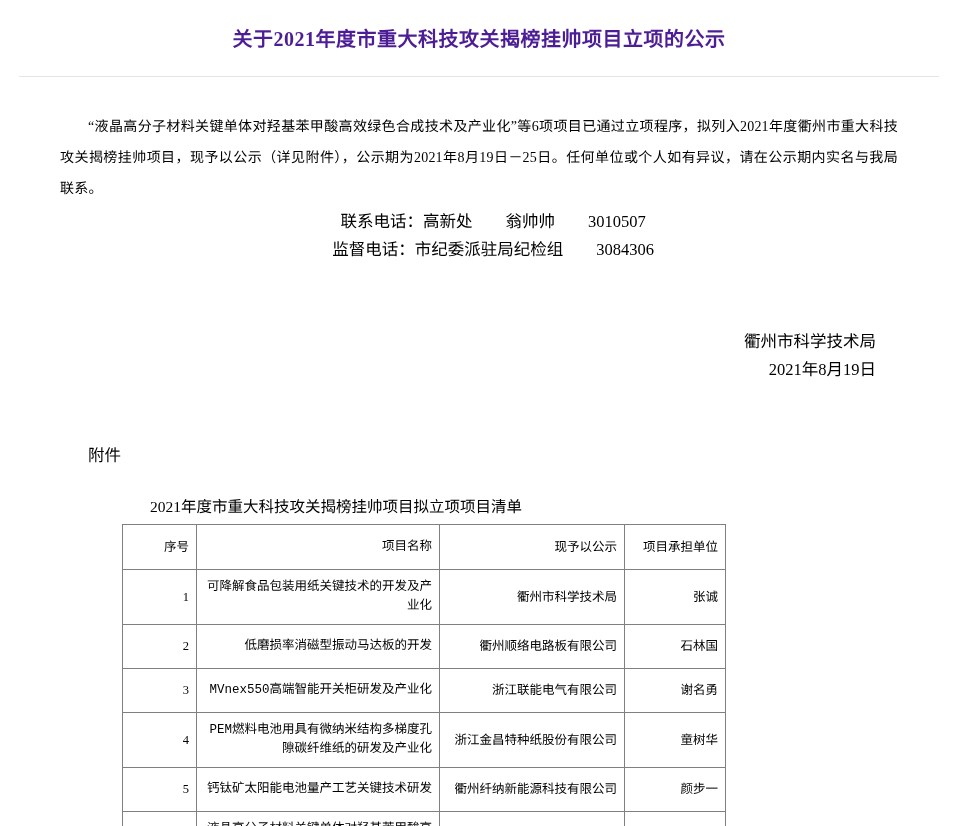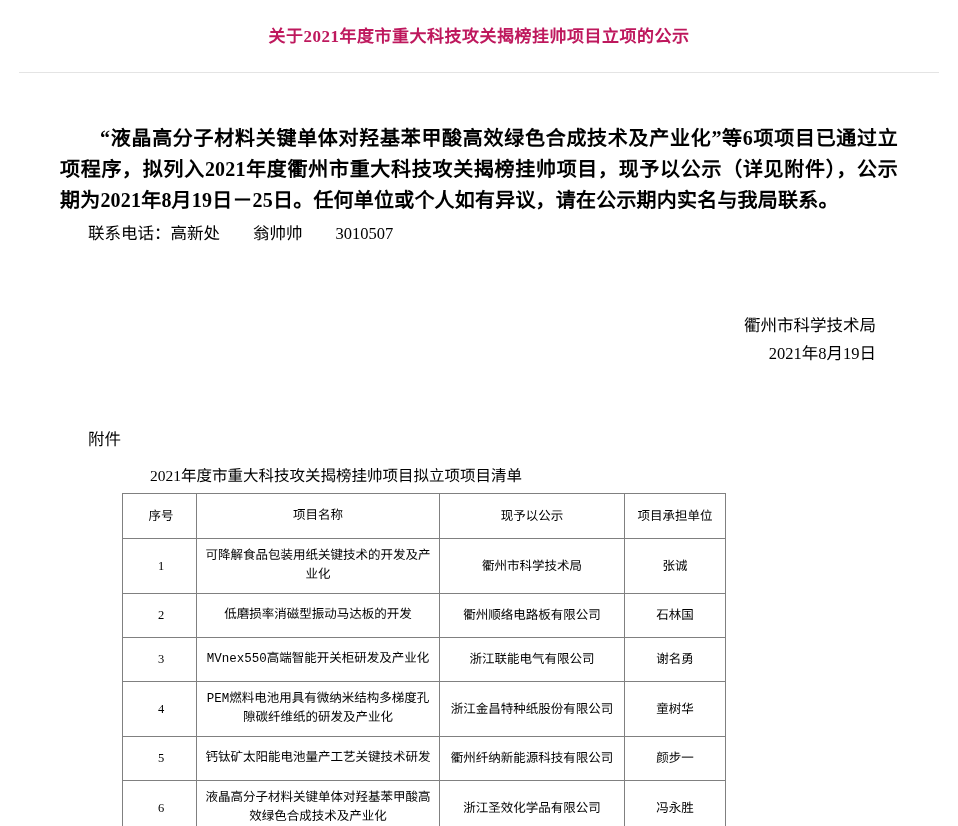--- a/index.html
+++ b/index.html
@@ -20,85 +20,85 @@
     width: 958px;
     height: 826px;
     box-sizing: border-box;
   }
   .title-bar {
     padding-top: 26px;
     text-align: center;
   }
   .doc-title {
     font-family: "Liberation Serif", "DejaVu Serif", serif;
-    font-size: 17px;
+    font-size: 20px;
     font-weight: bold;
-    color: #be185d;
+    color: #4c1d95;
     letter-spacing: 0.5px;
     line-height: 1.3;
   }
   .title-rule {
     margin: 24px auto 0 auto;
     width: 920px;
     height: 1px;
     background: #e4e4e4;
   }
   .body-wrap {
     padding: 0 60px 0 60px;
   }
   .para {
-    margin-top: 50px;
-    font-size: 20px;
+    margin-top: 34px;
+    font-size: 14px;
     line-height: 31px;
     text-indent: 2em;
     text-align: justify;
     letter-spacing: 0.2px;
-    font-weight: bold;
   }
   .contact-block {
     margin-top: 4px;
     padding-left: 28px;
     font-size: 16.5px;
     line-height: 28px;
+    text-align: center;
   }
   .contact-line {
     white-space: pre;
   }
   .signature {
     margin-top: 64px;
     text-align: right;
     padding-right: 22px;
     font-size: 16.5px;
     line-height: 28px;
   }
   .attach-label {
     margin-top: 58px;
     padding-left: 28px;
     font-size: 16.5px;
   }
   .table-caption {
-    margin-top: 13px;
+    margin-top: 28px;
     padding-left: 90px;
     font-size: 15.5px;
   }
   table.listing {
     margin: 8px 0 0 62px;
     border-collapse: collapse;
     width: 576px;
     table-layout: fixed;
   }
   table.listing td, table.listing th {
     border: 1px solid #808080;
     font-size: 12.5px;
     font-family: "Liberation Serif", "DejaVu Serif", serif;
     padding: 8px 7px;
     vertical-align: middle;
     line-height: 19px;
     font-weight: normal;
-    text-align: center;
+    text-align: right;
   }
   table.listing thead th {
     height: 28px;
   }
   table.listing td.col-idx, table.listing th.col-idx {
     width: 56px;
     padding-left: 10px;
   }
   table.listing td.col-name, table.listing th.col-name {
     width: 228px;
@@ -123,20 +123,21 @@
     <div class="doc-title">关于2021年度市重大科技攻关揭榜挂帅项目立项的公示</div>
   </div>
   <div class="title-rule"></div>
 
   <div class="body-wrap">
 
     <div class="para">“液晶高分子材料关键单体对羟基苯甲酸高效绿色合成技术及产业化”等6项项目已通过立项程序，拟列入2021年度衢州市重大科技攻关揭榜挂帅项目，现予以公示（详见附件），公示期为2021年8月19日－25日。任何单位或个人如有异议，请在公示期内实名与我局联系。</div>
 
     <div class="contact-block">
       <div class="contact-line">联系电话：高新处　　翁帅帅　　3010507</div>
+      <div class="contact-line">监督电话：市纪委派驻局纪检组　　3084306</div>
     </div>
 
     <div class="signature">
       <div>衢州市科学技术局</div>
       <div>2021年8月19日</div>
     </div>
 
     <div class="attach-label">附件</div>
 
     <div class="table-caption">2021年度市重大科技攻关揭榜挂帅项目拟立项项目清单</div>

